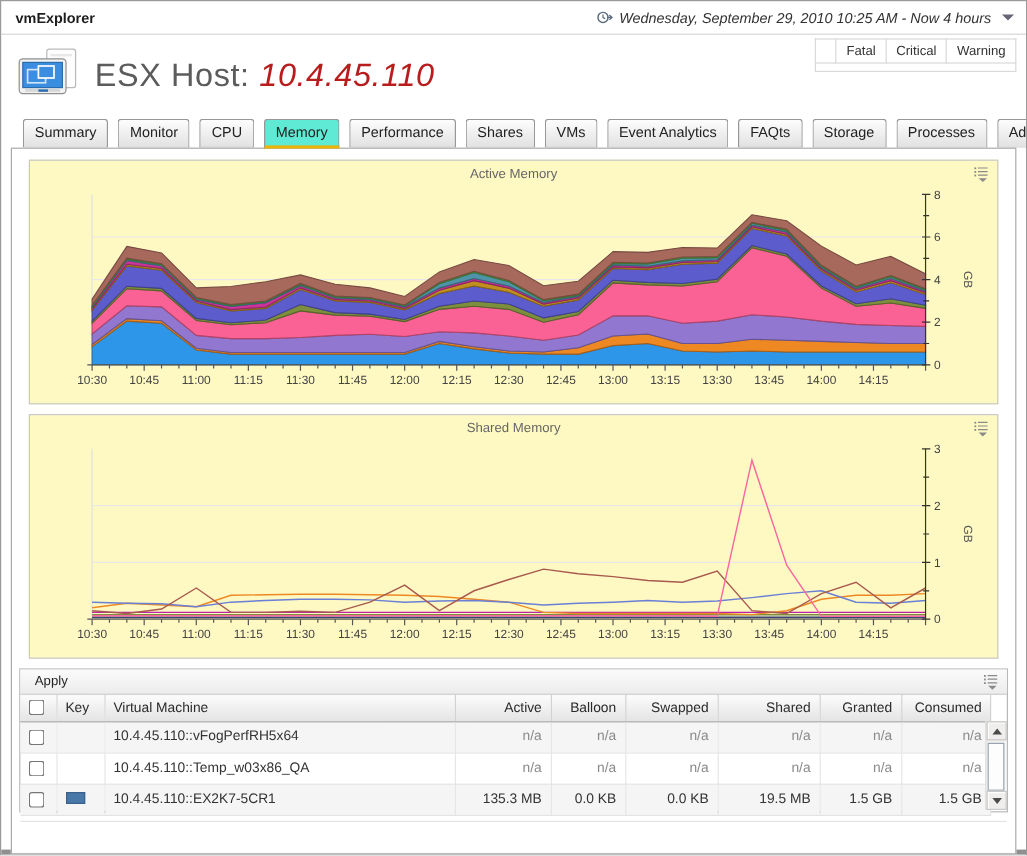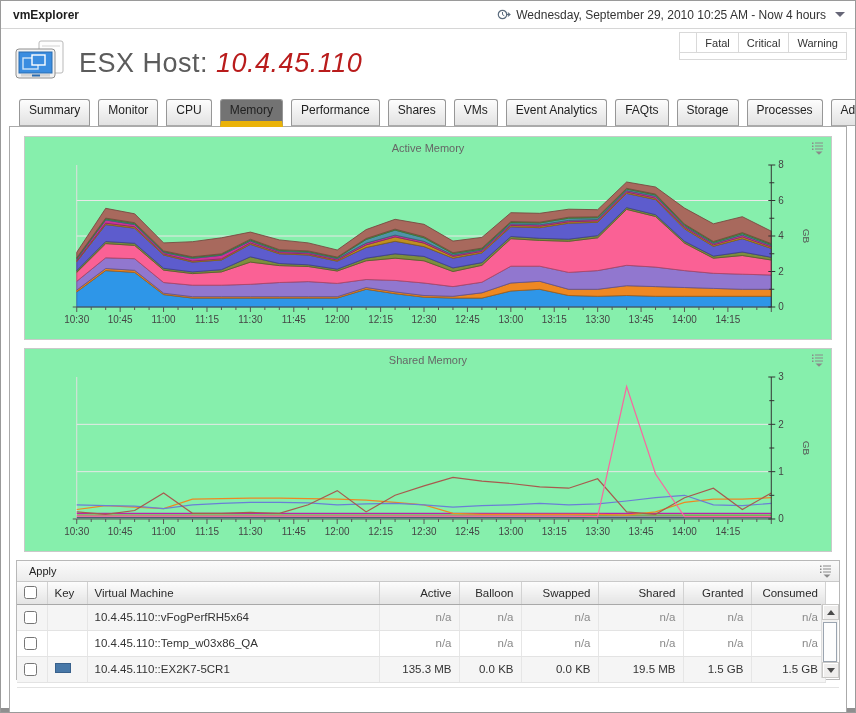--- a/index.html
+++ b/index.html
@@ -4,47 +4,47 @@
 <style>
   * { box-sizing: border-box; margin: 0; padding: 0; }
   html,body { background:#fff; }
   body { font-family:"Liberation Sans", sans-serif; width:856px; height:713px; }
   .page { position:relative; width:856px; height:713px; border:1px solid #9a9a9a; background:#fff; overflow:hidden; }
   .bottombar { position:absolute; left:0; right:0; bottom:0; height:4px; background:#8f8f8f; }
 
   
   .topbar { height:28px; border-bottom:1px solid #d6d6d6; display:flex; align-items:center; justify-content:space-between; padding:0 10px 0 12px; }
   .appname { font-size:12px; font-weight:bold; color:#1d1d1d; }
-  .timectrl { display:flex; align-items:center; gap:5px; font-size:12px; color:#333; cursor:pointer; }
+  .timectrl { display:flex; align-items:center; gap:5px; font-size:12px; color:#333; cursor:pointer;font-style:italic; }
   .caret { width:0; height:0; border-left:5px solid transparent; border-right:5px solid transparent; border-top:5px solid #667; margin-left:4px; }
 
   
   .hostrow { position:relative; height:62px; padding:6px 0 0 14px; display:flex; align-items:center; gap:12px; }
   .hosttitle { font-size:27px; color:#5c5c5c; letter-spacing:.5px; white-space:nowrap; }
   .hosttitle .hostname { font-style:italic; color:#b91c1c; }
 
   
   .alarms { position:absolute; top:3px; right:8px; border:1px solid #c6c6c6; background:#fff; border-collapse:collapse; }
   .alarms td, .alarms th { border:1px solid #d9d9d9; font-size:11px; text-align:center; vertical-align:middle; }
   .alarms th { font-weight:normal; color:#333; height:20px; padding:0 8px; }
   .alarms .lblcell { font-size:12px; font-weight:bold; color:#222; padding:0 10px; }
   .alarms .countrow td { height:24px; }
   .alarms .footrow td { height:7px; border-top:1px solid #e2e2e2; }
   .badge { display:inline-block; min-width:13px; height:15px; line-height:15px; font-size:11px; color:#000; }
   .badge.empty { width:13px; }
 
   
   .tabbar { display:flex; gap:8px; padding-left:18px; position:relative; z-index:2; margin-top:8px; }
   .tab { border:1px solid #979797; border-bottom:1px solid #aaa; border-radius:3px 3px 0 0; padding:3px 9px 3px; font-size:12px; color:#222; background:linear-gradient(#fdfdfd,#e2e2e2); cursor:pointer; white-space:nowrap; }
-  .tab.active { background:#737373; border-bottom:6px solid #eab308; margin-bottom:-1px; padding-bottom:4px; }
+  .tab.active { background:#5eead4; border-bottom:3px solid #eab308; margin-bottom:-1px; padding-bottom:4px; }
 
   
   .panel { position:relative; z-index:1; margin:0 8px; border:1px solid #aaa; background:#fff; height:589px; padding-top:9px; }
 
-  .chartbox { margin:0 14px 8px 14px; border:1px solid #c9c9c9; height:204px; position:relative; background:#86efac; }
+  .chartbox { margin:0 14px 8px 14px; border:1px solid #c9c9c9; height:204px; position:relative; background:#fef9c3; }
   .charttitle { text-align:center; font-size:11px; color:#666; padding-top:5px; height:22px; }
   .menuicon { position:absolute; top:4px; right:6px; width:14px; height:14px; cursor:pointer; }
   .chartcanvas { width:100%; height:180px; }
   .chartcanvas svg { display:block; width:100%; height:180px; }
   .tick { font-size:10px; fill:#444; font-family:"Liberation Sans",sans-serif; }
   .ylab { font-size:10px; fill:#555; font-family:"Liberation Sans",sans-serif; }
 
   
   .tablebox { margin:0 6px; border:1px solid #b8b8b8; height:120px; position:relative; background:#fff; }
   .toolbar { height:21px; background:linear-gradient(#fbfbfb,#ececec); border-bottom:1px solid #c9c9c9; display:flex; align-items:center; padding:0 6px 0 12px; position:relative; }

